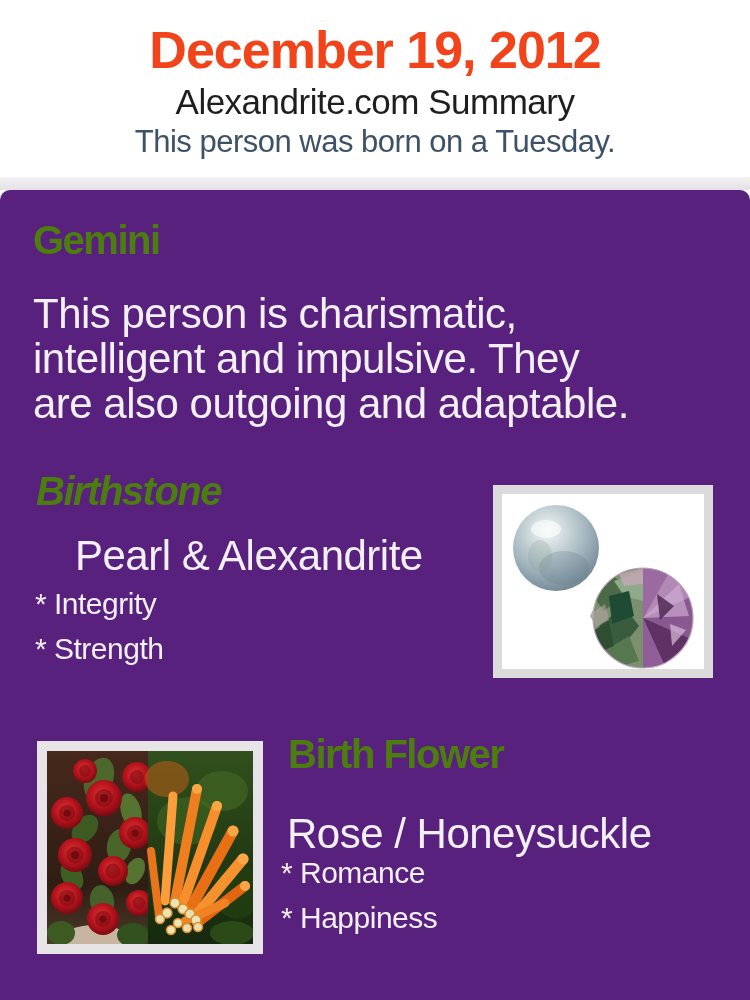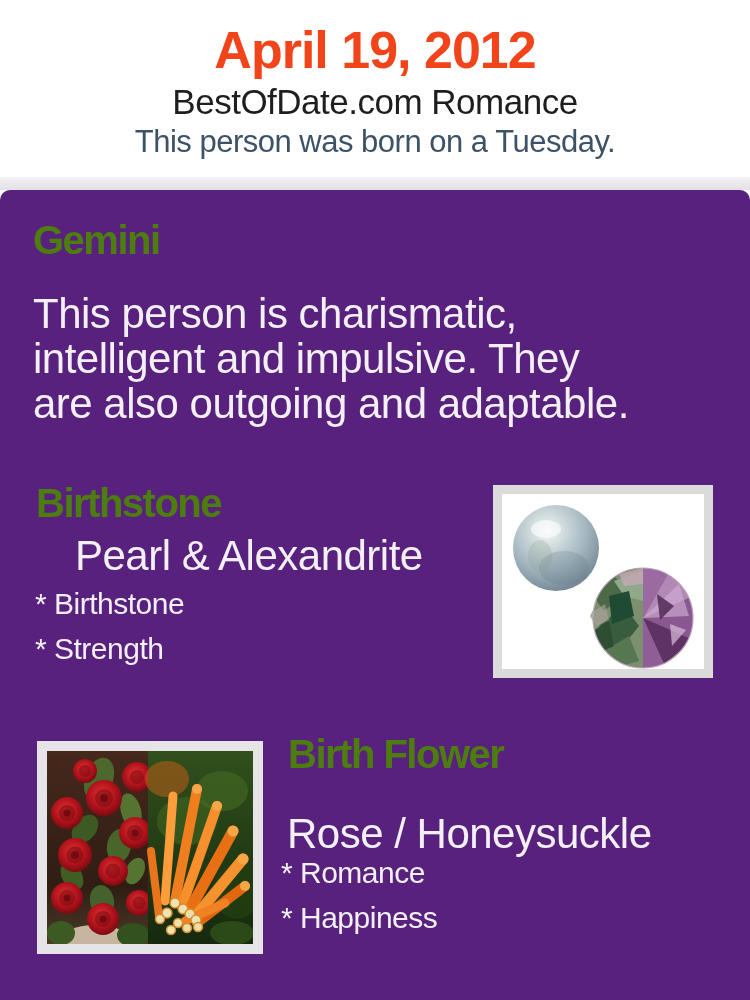--- a/index.html
+++ b/index.html
@@ -29,21 +29,21 @@
   .card{
     position:absolute;top:190px;left:0;width:750px;height:810px;
     background:#57217d;border-radius:10px 10px 0 0;
   }
   .txt{position:absolute;color:#f2eff5;letter-spacing:-0.5px;}
   .h1{font-weight:700;font-size:40px;line-height:1;letter-spacing:-1.5px;color:#4d7c0f;}
   .sub{font-size:42px;line-height:1;}
   .traits{font-size:30px;line-height:45px;}
   .zodiac-sign{left:33px;top:220px;}
   .zodiac-desc{left:33px;top:291px;font-size:42px;line-height:45px;}
-  .bs-head{left:36px;top:483px;}
+  .bs-head{left:36px;top:471px;font-style:italic;}
   .bs-names{left:35px;top:535px;margin-left:40px;}
   .bs-traits{left:35px;top:581px;}
   .bf-head{left:288px;top:734px;}
   .bf-names{left:287px;top:813px;text-align:right;}
   .bf-traits{left:281px;top:850px;}
   
   .stone-frame{
     position:absolute;left:493px;top:485px;width:220px;height:193px;
     box-sizing:border-box;border:9px solid #dbdbdb;background:#ffffff;
   }
@@ -51,39 +51,39 @@
     position:absolute;left:37px;top:741px;width:226px;height:213px;
     box-sizing:border-box;border:10px solid #e6e4e7;background:#ffffff;
   }
   .stone-frame svg,.flower-frame svg{display:block;width:100%;height:100%;}
 </style>
 </head>
 <body>
 
 <div class="page">
 
-  <div class="hdr-date">April 19, 2012</div>
-  <div class="hdr-site">BestOfDate.com Romance</div>
+  <div class="hdr-date">December 19, 2012</div>
+  <div class="hdr-site">Alexandrite.com Summary</div>
   <div class="hdr-born">This person was born on a Tuesday.</div>
 
   <div class="strip"></div>
 
   <div class="card"></div>
 
   <div class="txt h1 zodiac-sign">Gemini</div>
   <div class="txt zodiac-desc">
     <div>This person is charismatic,</div>
     <div>intelligent and impulsive. They</div>
     <div>are also outgoing and adaptable.</div>
   </div>
 
   <div class="txt h1 bs-head">Birthstone</div>
   <div class="txt sub bs-names">Pearl &amp; Alexandrite</div>
   <div class="txt traits bs-traits">
-    <div>* Birthstone</div>
+    <div>* Integrity</div>
     <div>* Strength</div>
   </div>
 
   <div class="stone-frame">
     <svg viewBox="0 0 202 175">
       <defs>
         <radialGradient id="pearlG" cx="40%" cy="30%" r="78%">
           <stop offset="0%" stop-color="#f4f7f6"></stop>
           <stop offset="28%" stop-color="#ccd8da"></stop>
           <stop offset="58%" stop-color="#a4b6bf"></stop>

